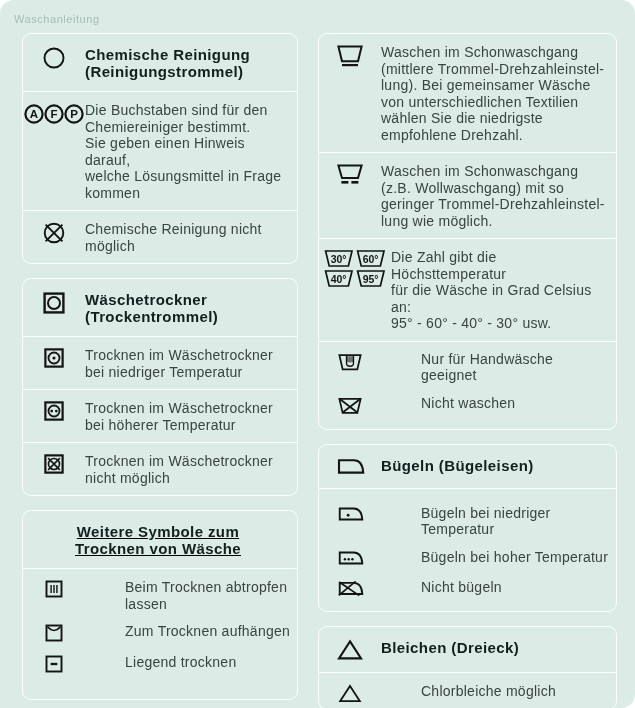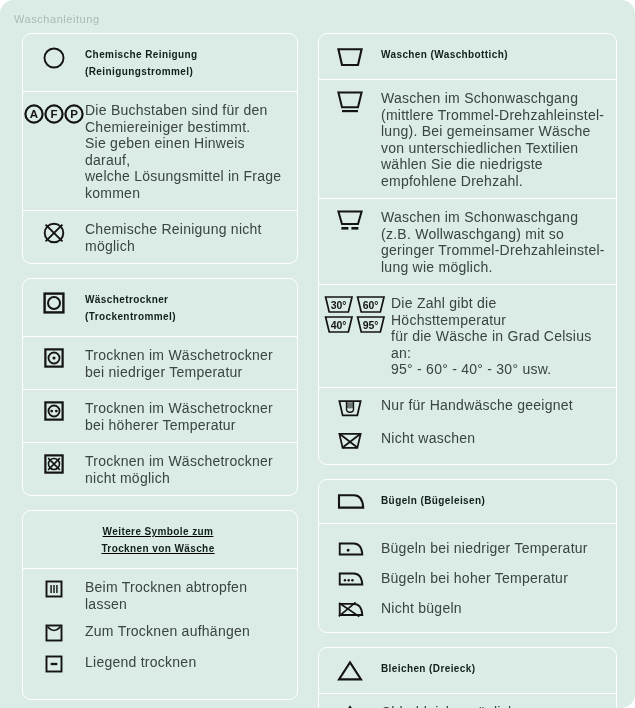--- a/index.html
+++ b/index.html
@@ -45,21 +45,21 @@
 
   .sect { border-bottom: 1px solid #ffffff; }
   .sect:last-child { border-bottom: none; }
 
   .row {
     display: flex;
     align-items: flex-start;
     padding: 9px 6px 9px 0;
   }
   .row.header { padding: 11px 6px 11px 0; }
-  .row.tight  { padding: 5px 6px 5px 0; }
+  .row.tight  { padding: 5px 6px 5px 0; gap: 40px; }
 
   .gl {           
     flex: 0 0 auto;
     width: 62px;
     display: flex;
     justify-content: center;
     align-items: flex-start;
     padding-top: 1px;
   }
   .gl.wide { width: 72px; text-align: right; }
@@ -69,21 +69,21 @@
     flex: 1 1 auto;
     font-size: 14px;
     line-height: 16.5px;
     color: #3a4442;
     letter-spacing: .25px;
     padding-top: 1px;
     white-space: pre-line;
   }
   .tx.hd {
     font-weight: bold;
-    font-size: 10px;
+    font-size: 15px;
     color: #12201d;
     letter-spacing: .4px;
     line-height: 17px;
   }
   .tx.center { text-align: center; }
   .row.centerhead { padding: 11px 14px 11px 10px; justify-content: center; text-decoration: underline; }
   .row.centerhead .tx { flex: 0 1 auto; }
 </style>
 </head>
 <body>
@@ -246,30 +246,20 @@
             <div class="tx">Liegend trocknen</div>
           </div>
         </div>
       </div>
     </div>
 
     <div class="col right">
 
       <div class="panel">
 
-        <div class="sect">
-          <div class="row header">
-            <div class="gl">
-              <svg width="28" height="22" viewBox="0 0 28 22">
-                <path d="M2.4 3.2 H25.6 L22 19 H6 Z" fill="none" stroke="#141414" stroke-width="2.1"></path>
-              </svg>
-            </div>
-            <div class="tx hd">Waschen (Waschbottich)</div>
-          </div>
-        </div>
 
         <div class="sect">
           <div class="row">
             <div class="gl">
               <svg width="28" height="26" viewBox="0 0 28 26">
                 <path d="M2.4 2.6 H25.6 L22 17.2 H6 Z" fill="none" stroke="#141414" stroke-width="2"></path>
                 <rect x="6" y="20" width="16" height="2.2" fill="#141414"></rect>
               </svg>
             </div>
             <div class="tx">Waschen im Schonwaschgang

